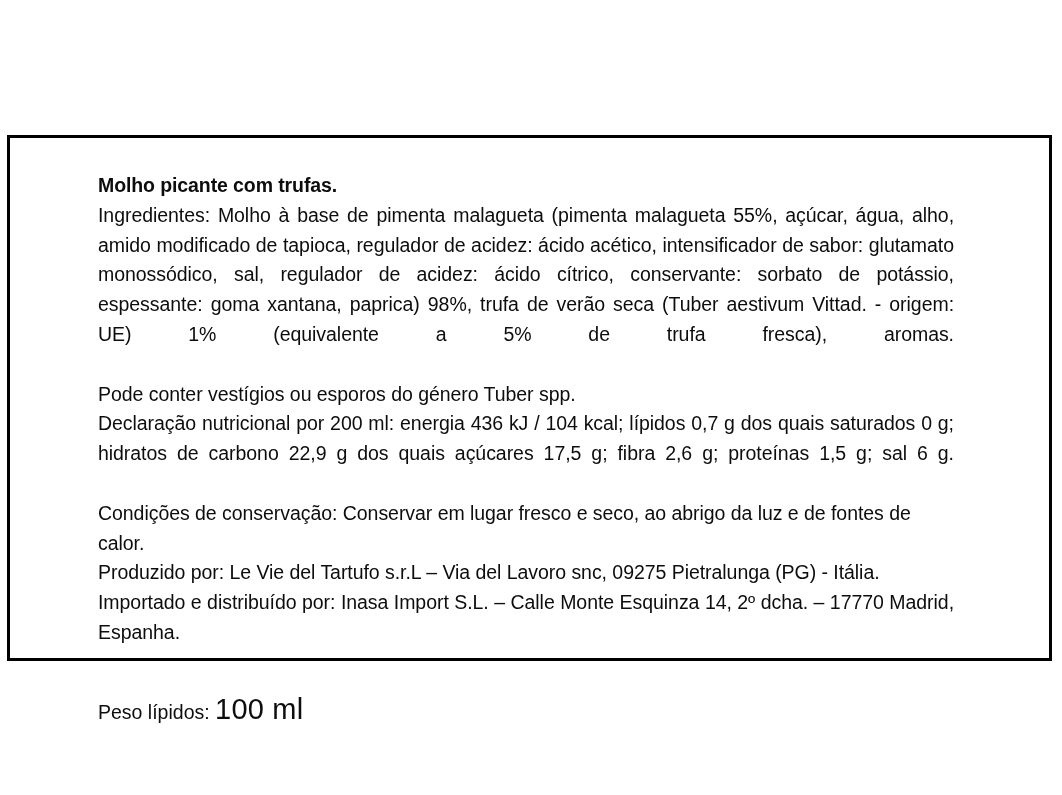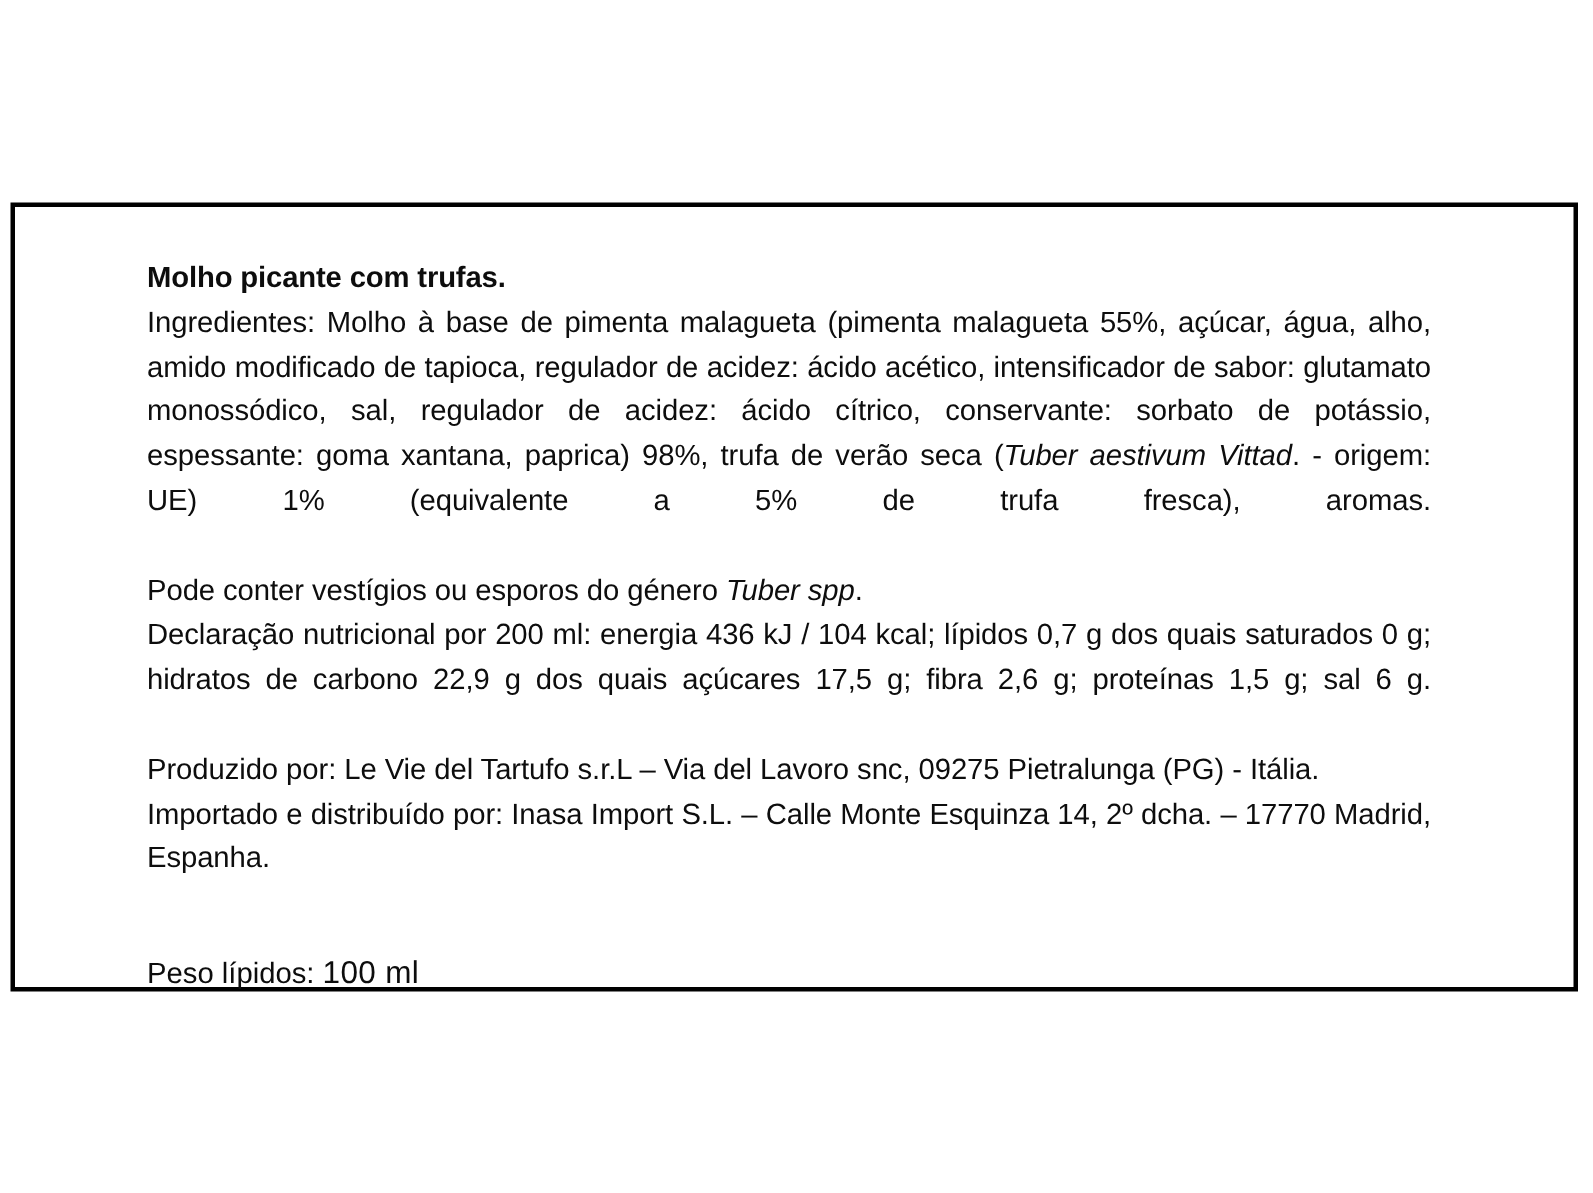--- a/index.html
+++ b/index.html
@@ -57,51 +57,51 @@
   }
   .para::after {
     content: "";
     display: inline-block;
     width: 100%;
   }
   .nojustify {
     text-align: left;
   }
   .ital {
-    font-style: italic;
   }
   .netwt {
     margin-top: 14px;
     font-size: 19.5px;
     line-height: 34px;
     color: #0d0d0d;
     white-space: nowrap;
   }
   .netwt .big {
-    font-size: 21px;
+    font-size: 29px;
     letter-spacing: 0.2px;
   }
 </style>
 </head>
 <body>
 
 <div class="page">
 
   <div class="label-box">
     <div class="label-content">
 
       <p class="line bold nojustify">Molho picante com trufas.</p>
 
       <p class="line para"><span>Ingredientes: Molho à base de pimenta malagueta (pimenta malagueta 55%, açúcar, água, alho, amido modificado de tapioca, regulador de acidez: ácido acético, intensificador de sabor: glutamato monossódico, sal, regulador de acidez: ácido cítrico, conservante: sorbato de potássio, espessante: goma xantana, paprica) 98%, trufa de verão seca (</span><span class="ital">Tuber aestivum Vittad</span><span>. - origem: UE) 1% (equivalente a 5% de trufa fresca), aromas.</span></p>
 
       <p class="line nojustify"><span>Pode conter vestígios ou esporos do género </span><span class="ital">Tuber spp</span><span>.</span></p>
 
       <p class="line para">Declaração nutricional por 200 ml: energia 436 kJ / 104 kcal; lípidos 0,7 g dos quais saturados 0 g; hidratos de carbono 22,9 g dos quais açúcares 17,5 g; fibra 2,6 g; proteínas 1,5 g; sal 6 g.</p>
 
 
+      <p class="line nojustify">Condições de conservação: Conservar em lugar fresco e seco, ao abrigo da luz e de fontes de calor.</p>
 
       <p class="line nojustify">Produzido por: Le Vie del Tartufo s.r.L – Via del Lavoro snc, 09275 Pietralunga (PG) - Itália.</p>
 
       <p class="line para">Importado e distribuído por: Inasa Import S.L. – Calle Monte Esquinza 14, 2º dcha. – 17770 Madrid, Espanha.</p>
 
       <p class="netwt"><span>Peso lípidos:</span><span>&nbsp;</span><span class="big">100 ml</span></p>
 
     </div>
   </div>
 

